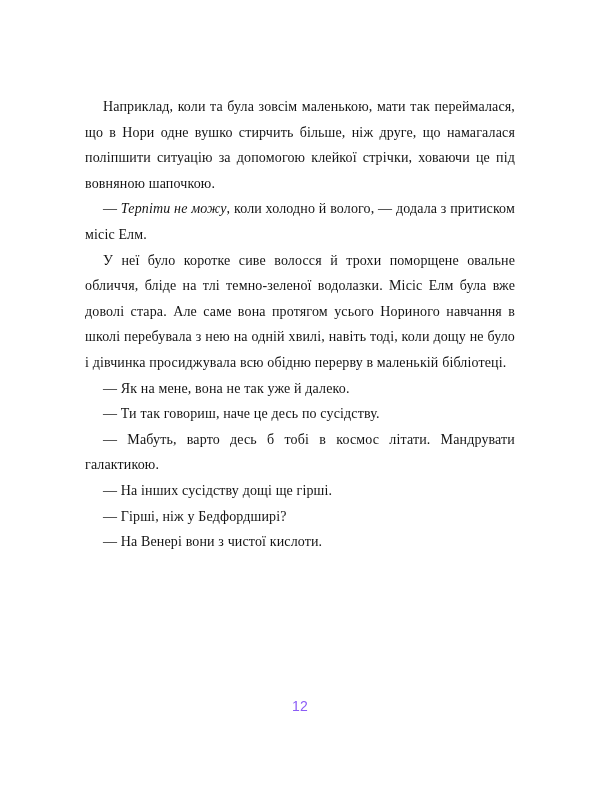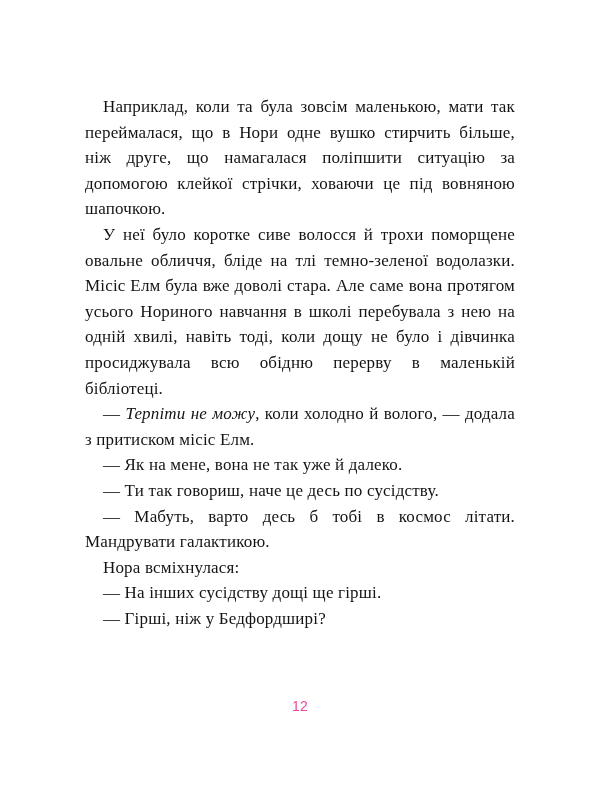--- a/index.html
+++ b/index.html
@@ -25,21 +25,21 @@
 
   .text-block {
     position: absolute;
     left: 85px;
     top: 94px;
     width: 430px;
   }
 
   .para {
     margin: 0;
-    font-size: 17px;
+    font-size: 14px;
     line-height: 25.6px;
     text-align: justify;
     text-justify: inter-word;
     text-indent: 18px;
     hyphens: manual;
     -webkit-hyphens: manual;
     letter-spacing: 0.01em;
     color: #141414;
   }
 
@@ -48,48 +48,48 @@
   }
 
   .folio {
     position: absolute;
     top: 698px;
     left: 0;
     width: 600px;
     text-align: center;
     font-family: "Liberation Sans", "DejaVu Sans", sans-serif;
     font-size: 14px;
-    color: #ec4899;
+    color: #8b5cf6;
     letter-spacing: 0.02em;
   }
 </style>
 </head>
 <body>
 
 <div class="page">
 
   <div class="text-block">
 
     <p class="para">Наприклад, коли та була зовсім маленькою, мати так переймалася, що в Нори одне вушко стирчить більше, ніж друге, що намагалася поліпшити ситуацію за допомогою клейкої стрічки, ховаючи це під вовняною шапочкою.</p>
 
+    <p class="para"><span>— </span><i>Терпіти не можу</i><span>, коли холодно й волого, — додала з притиском місіс Елм.</span></p>
+
     <p class="para">У неї було коротке сиве волосся й трохи поморщене овальне обличчя, бліде на тлі темно-зеленої водолазки. Місіс Елм була вже доволі стара. Але саме вона протягом усього Нориного навчання в школі перебувала з нею на одній хвилі, навіть тоді, коли дощу не було і дівчинка просиджувала всю обідню перерву в маленькій бібліотеці.</p>
-
-    <p class="para"><span>— </span><i>Терпіти не можу</i><span>, коли холодно й волого, — додала з притиском місіс Елм.</span></p>
 
 
     <p class="para">— Як на мене, вона не так уже й далеко.</p>
 
     <p class="para">— Ти так говориш, наче це десь по сусідству.</p>
 
     <p class="para">— Мабуть, варто десь б тобі в космос літати. Мандрувати галактикою.</p>
 
-    <p class="para">Нора всміхнулася:</p>
 
     <p class="para">— На інших сусідству дощі ще гірші.</p>
 
     <p class="para">— Гірші, ніж у Бедфордширі?</p>
 
+    <p class="para">— На Венері вони з чистої кислоти.</p>
 
   </div>
 
   <div class="folio">12</div>
 
 </div>
 
 </body></html>

